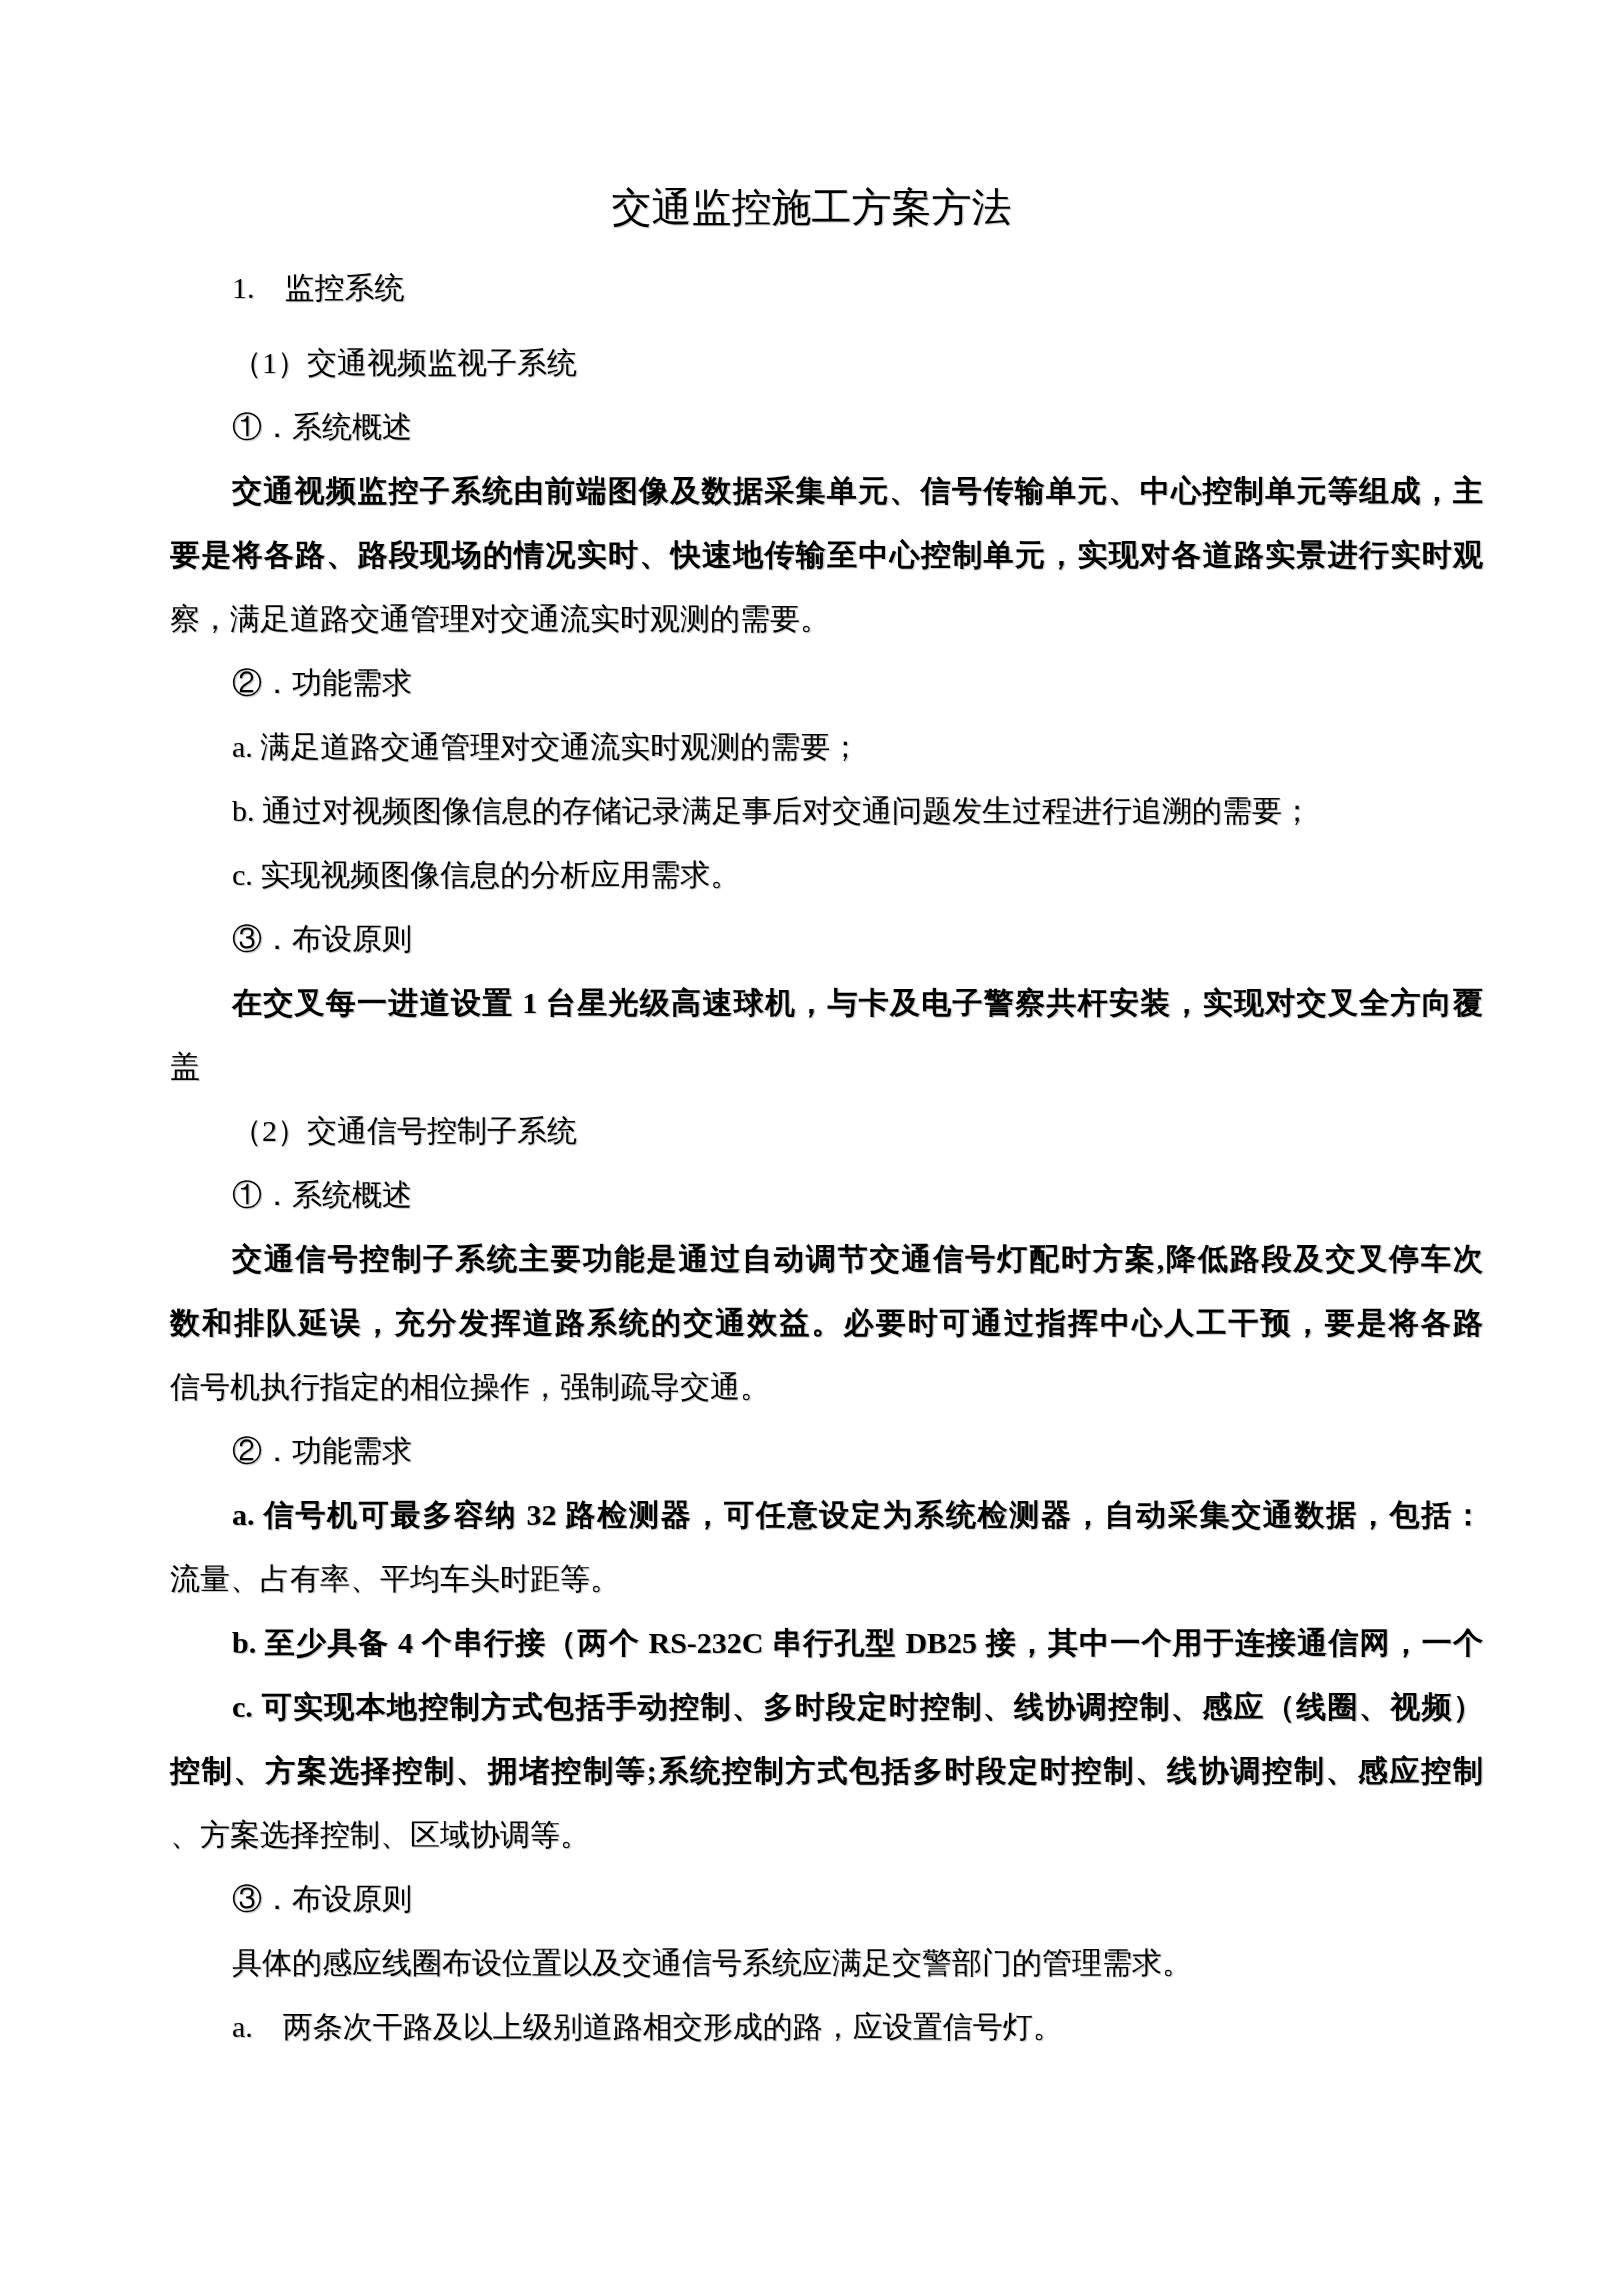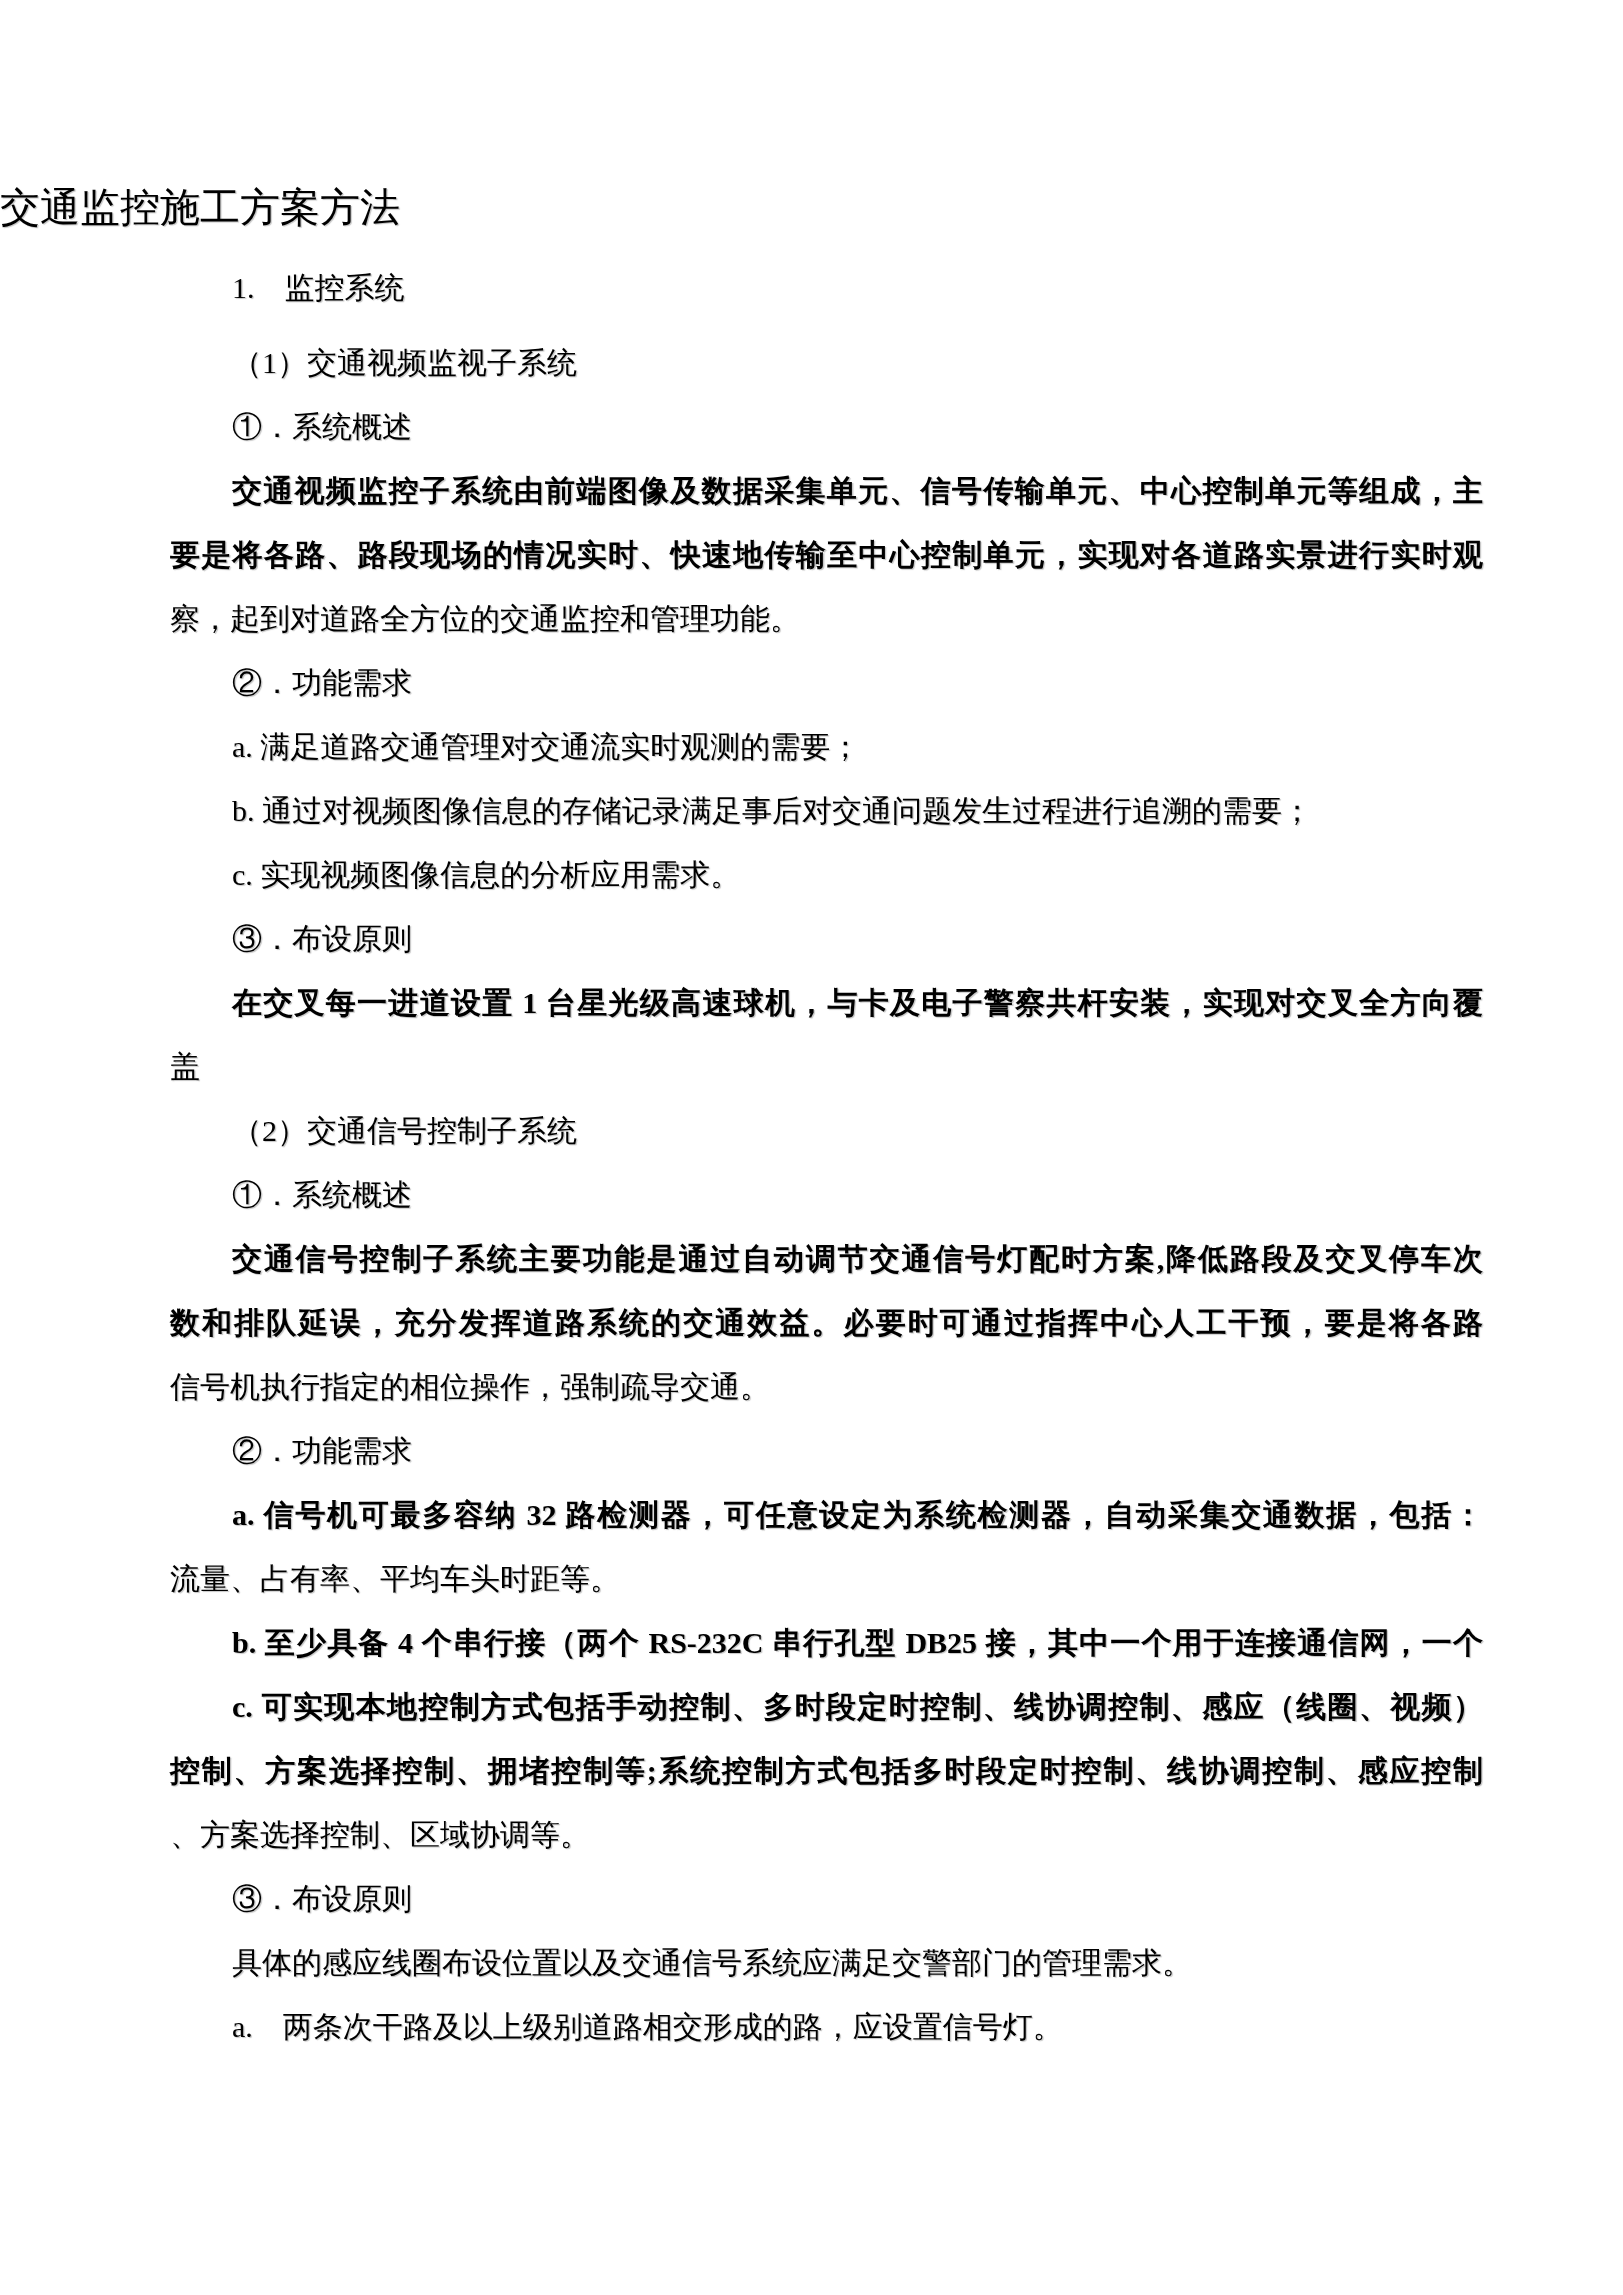--- a/index.html
+++ b/index.html
@@ -18,20 +18,21 @@
     text-shadow: 1.3px 1.3px 0.9px rgba(110,110,110,0.40);
   }
   .doc-title {
     position: absolute;
     top: 175px;
     left: 0;
     width: 1623px;
     height: 65px;
     line-height: 65px;
     font-size: 40px;
+    text-align: center;
     white-space: nowrap;
   }
   .doc-body {
     position: absolute;
     left: 170px;
     top: 256px;
     width: 1313px;
   }
   .line {
     height: 64px;
@@ -58,21 +59,21 @@
 <body>
 
 <div class="page">
   <div class="doc-title">交通监控施工方案方法</div>
   <div class="doc-body">
       <div class="line indent after-gap">1.　监控系统</div>
       <div class="line indent">（1）交通视频监视子系统</div>
       <div class="line indent">①．系统概述</div>
       <div class="line indent justify">交通视频监控子系统由前端图像及数据采集单元、信号传输单元、中心控制单元等组成，主</div>
       <div class="line justify">要是将各路、路段现场的情况实时、快速地传输至中心控制单元，实现对各道路实景进行实时观</div>
-      <div class="line">察，起到对道路全方位的交通监控和管理功能。</div>
+      <div class="line">察，满足道路交通管理对交通流实时观测的需要。</div>
       <div class="line indent">②．功能需求</div>
       <div class="line indent">a. 满足道路交通管理对交通流实时观测的需要；</div>
       <div class="line indent">b. 通过对视频图像信息的存储记录满足事后对交通问题发生过程进行追溯的需要；</div>
       <div class="line indent">c. 实现视频图像信息的分析应用需求。</div>
       <div class="line indent">③．布设原则</div>
       <div class="line indent justify">在交叉每一进道设置 1 台星光级高速球机，与卡及电子警察共杆安装，实现对交叉全方向覆</div>
       <div class="line">盖</div>
       <div class="line indent">（2）交通信号控制子系统</div>
       <div class="line indent">①．系统概述</div>
       <div class="line indent justify">交通信号控制子系统主要功能是通过自动调节交通信号灯配时方案,降低路段及交叉停车次</div>

